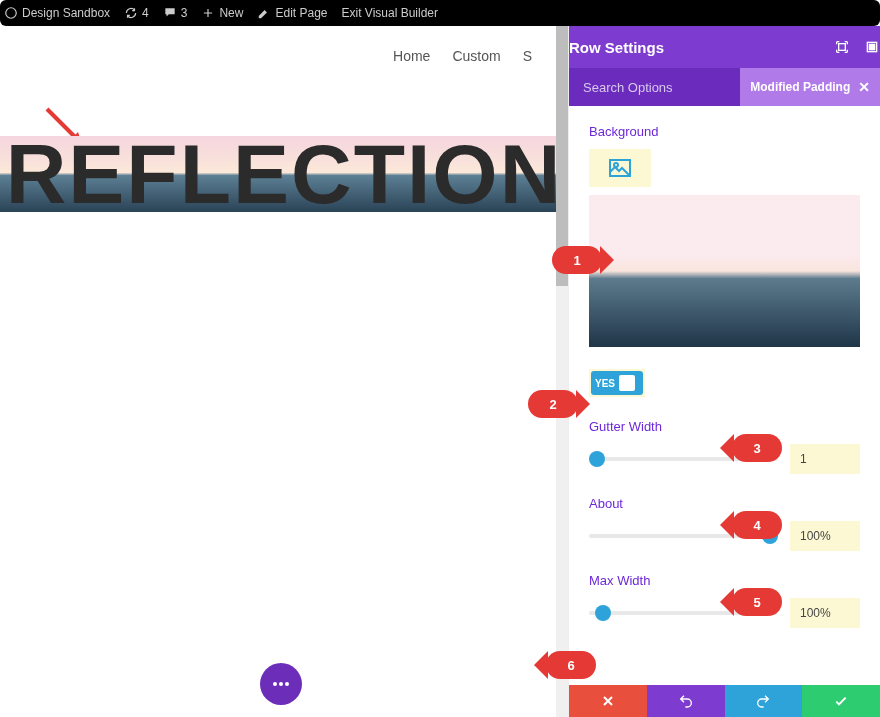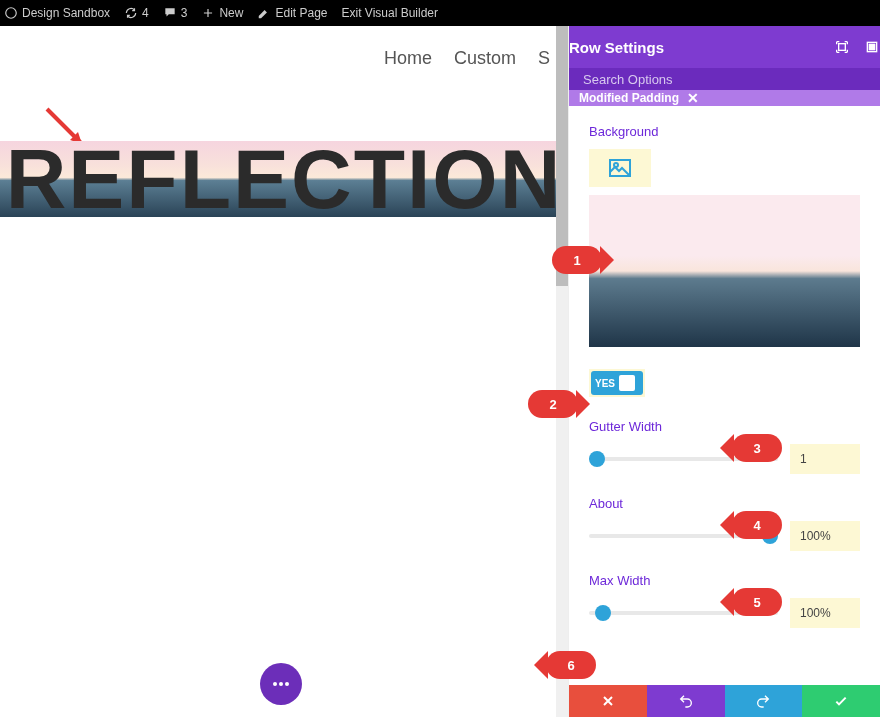--- a/index.html
+++ b/index.html
@@ -1,47 +1,47 @@
 <!DOCTYPE html>
 <html><head>
   <meta charset="utf-8">
   <style>
     * { margin: 0; padding: 0; box-sizing: border-box; }
     body { font-family: -apple-system, BlinkMacSystemFont, "Segoe UI", Arial, sans-serif; width: 880px; height: 717px; overflow: hidden; position: relative; }
     
     
-    .admin-bar { background: #000; color: #ccc; height: 26px; display: flex; align-items: center; font-size: 12px; gap: 14px; padding: 0 4px; }
+    .admin-bar { background: #000; color: #ccc; height: 26px; display: flex; align-items: center; font-size: 12px; gap: 14px; padding: 0 4px; border-radius: 6px; }
     .admin-item { display: flex; align-items: center; gap: 4px; cursor: pointer; }
     .admin-item svg { width: 14px; height: 14px; }
     
     
     .main-wrap { display: flex; height: 691px; }
     .preview-side { flex: 1; position: relative; background: #fff; }
-    .nav-bar { display: flex; justify-content: flex-end; gap: 22px; padding: 22px 18px 20px; font-size: 18px; color: #555; }
+    .nav-bar { display: flex; justify-content: flex-end; gap: 22px; padding: 22px 36px 20px; font-size: 14px; color: #555; }
     .hero { height: 76px; background: linear-gradient(to bottom, #f6d5df 0%, #f8e0db 30%, #fce9d9 48%, #5c7f94 52%, #2a4356 100%); position: relative; display: flex; align-items: center; justify-content: center; margin-top: 52px; }
     .hero-title { font-size: 84px; font-weight: 900; color: #2b2b2b; letter-spacing: 2px; font-family: Impact, "Arial Black", sans-serif; }
     .preview-scroll { position: absolute; right: 0; top: 0; bottom: 0; width: 12px; background: #f0f0f0; }
     .preview-scroll-thumb { width: 100%; height: 260px; background: #bdbdbd; }
     
     .red-arrow { position: absolute; top: 78px; left: 42px; width: 50px; height: 50px; }
     
     
     .fab { position: absolute; bottom: 12px; left: 260px; width: 42px; height: 42px; border-radius: 50%; background: #6c2eb9; color: #fff; display: flex; align-items: center; justify-content: center; }
     
     
     .callout { position: absolute; background: #e53935; color: #fff; font-size: 13px; font-weight: bold; width: 50px; height: 28px; border-radius: 14px; display: flex; align-items: center; justify-content: center; }
     .callout::before { content: ""; position: absolute; left: -26px; top: 50%; transform: translateY(-50%); border: 14px solid transparent; border-right-color: #e53935; }
     .callout-rev::before { left: auto; right: -26px; border-right-color: transparent; border-left-color: #e53935; }
     
     
     .panel { width: 312px; background: #fff; display: flex; flex-direction: column; border-left: 1px solid #eee; }
     .panel-header { background: #7e3bd0; color: #fff; height: 42px; display: flex; align-items: center; padding: 0 0; font-size: 15px; font-weight: 600; justify-content: space-between; }
     .panel-header-icons { display: flex; gap: 14px; }
     .phi { width: 16px; height: 16px; }
-    .panel-sub { background: #7e3bd0; display: flex; height: 38px; flex-direction: column; }
+    .panel-sub { background: #7e3bd0; display: flex; height: 38px; }
     .search-opts { flex: 1; background: #6b2bbd; color: #d8c9ef; font-size: 13px; display: flex; align-items: center; padding: 0 14px; }
     .modified-badge { background: #b07ae8; color: #fff; font-size: 12px; font-weight: 600; display: flex; align-items: center; padding: 0 10px; gap: 8px; }
     .modified-badge .x { font-size: 14px; }
     
     .panel-body { flex: 1; overflow-y: auto; padding: 18px 20px 10px; }
     .field-label { font-size: 13px; color: #6d28d9; margin-bottom: 10px; }
     .field-group { margin-bottom: 22px; }
     
     .bg-icon-box { width: 62px; height: 38px; background: #fdf8d4; display: flex; align-items: center; justify-content: center; border: none; }
     .bg-icon-box svg { stroke: #2ea3d9; }

